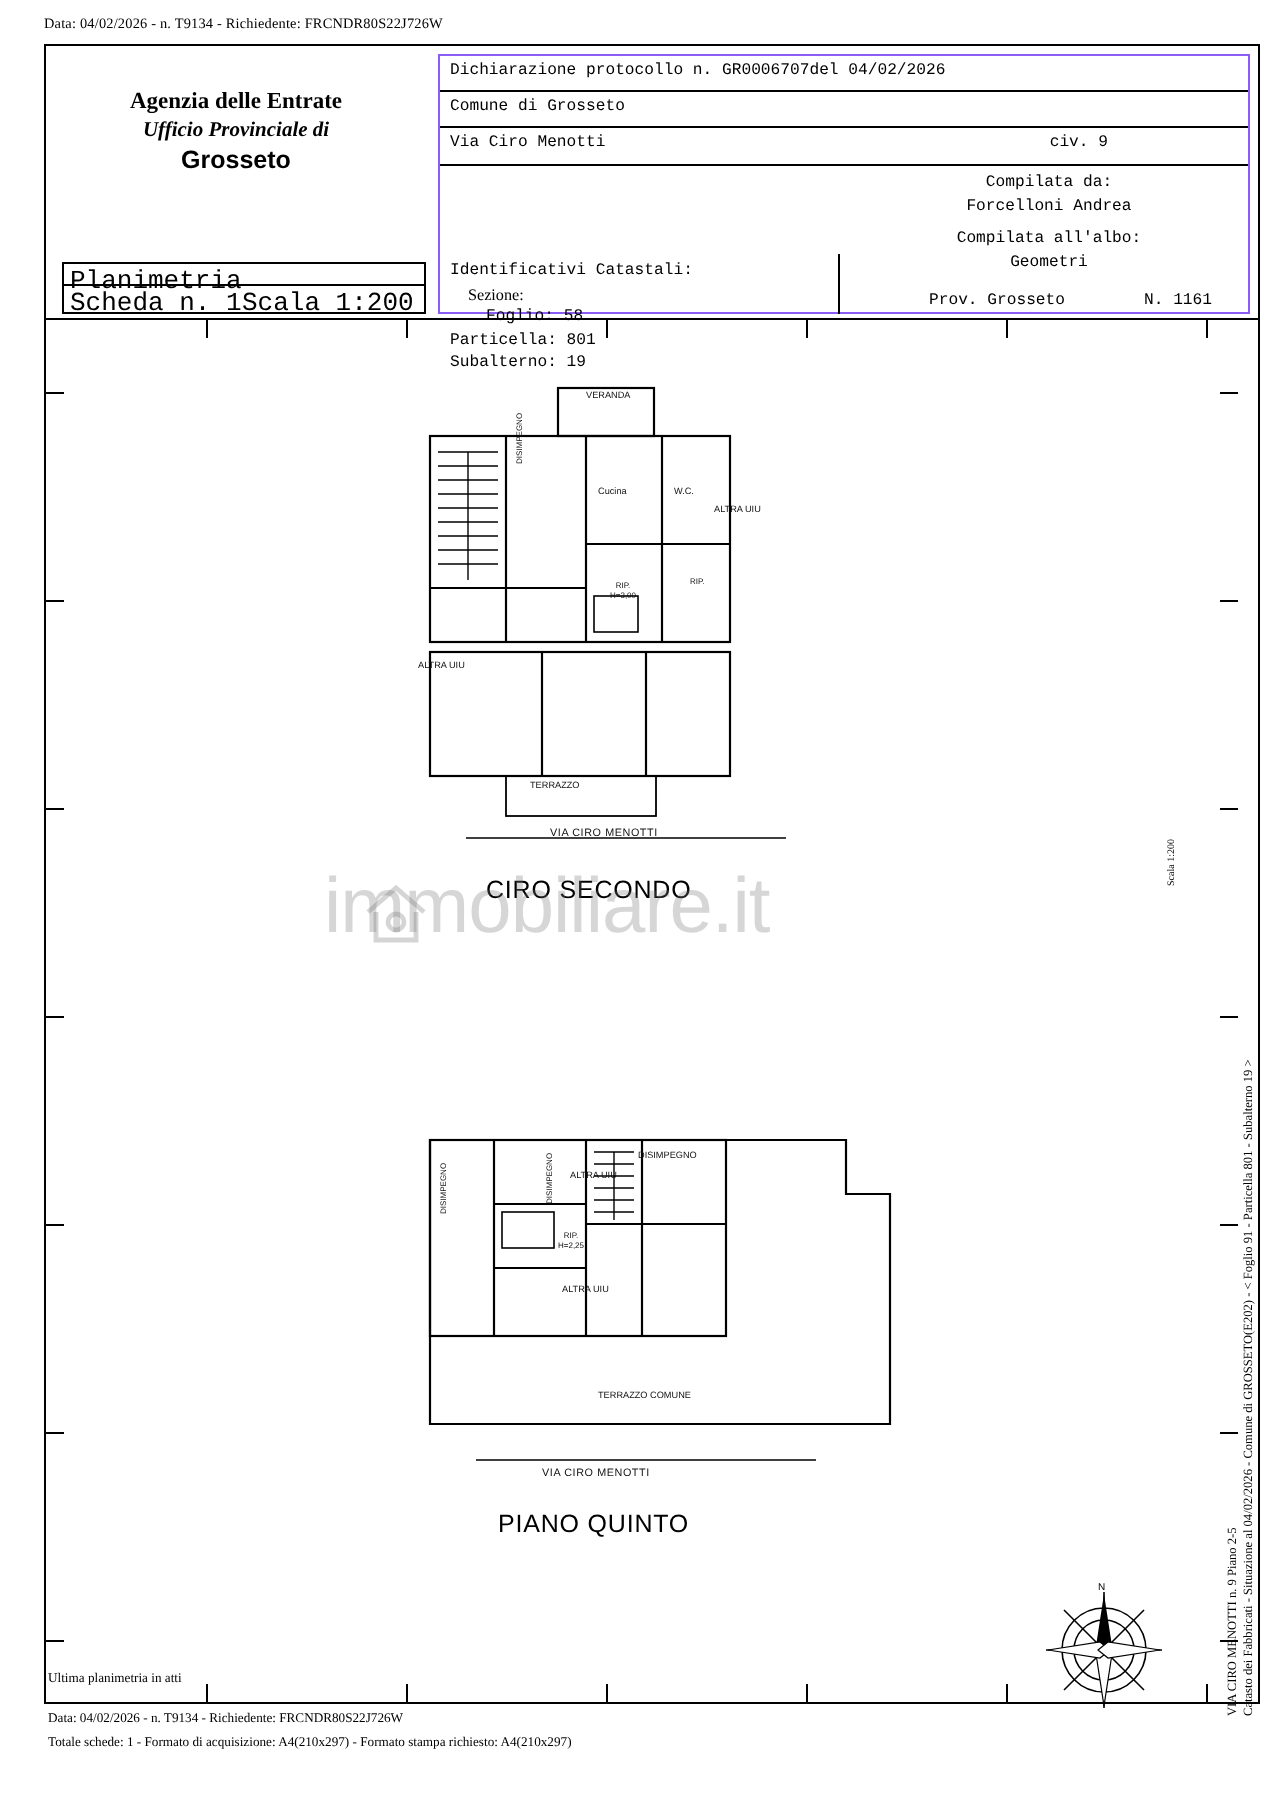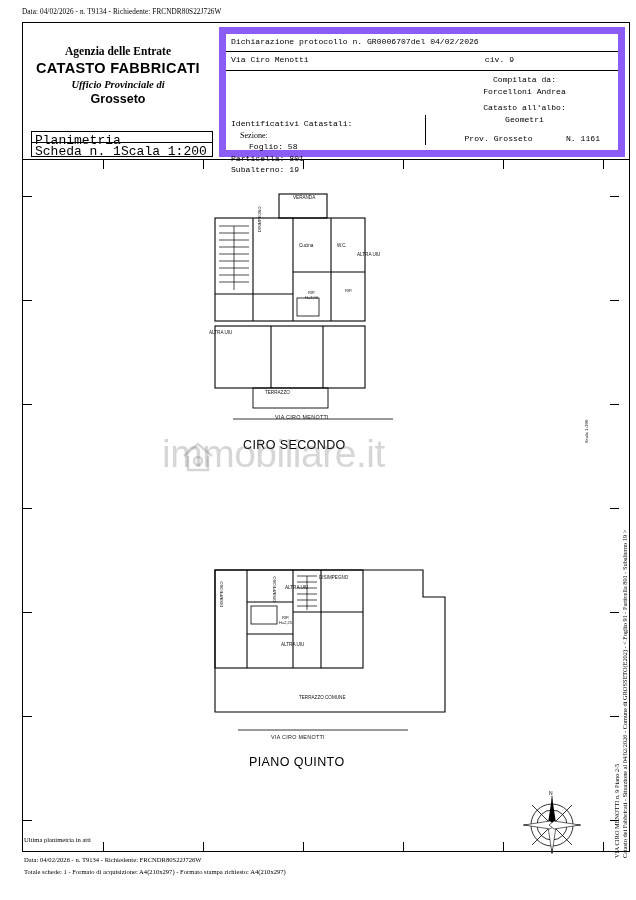--- a/index.html
+++ b/index.html
@@ -91,21 +91,21 @@
     padding: 1px 0 0 3px;
     display: flex;
   }
   .plani-box .row2 .a { width: 86px; }
 
   
   .hdr-right {
     position: absolute;
     left: 196px; top: 4px;
     width: 406px; height: 130px;
-    border: 7px solid #8b5cf6;
+    border: 1px solid #8b5cf6;
     box-sizing: border-box;
     font-family: "Liberation Mono", monospace;
     font-size: 8.1px;
   }
   .hdr-right .hrow {
     border-bottom: 1px solid #000;
     box-sizing: border-box;
     padding: 3px 0 2px 5px;
     height: 18px;
   }
@@ -122,21 +122,21 @@
     margin-top: 44px;
   }
   .hdr-right .split .c2 {
     flex: 1;
     padding: 3px 0 0 5px;
     text-align: center;
   }
   .hdr-right .indent1 { padding-left: 9px; font-family: Liberation Serif, serif; }
   .hdr-right .indent2 { padding-left: 18px; }
   .lineh { line-height: 11.5px; }
-  .civ { float: right; margin-right: 104px; }
+  .civ { float: right; margin-right: 70px; }
   .nlabel { float: right; margin-right: 18px; }
 
   
   .draw-area {
     position: absolute;
     left: 0; top: 136px;
     width: 606px; height: 692px;
     border-top: 1px solid #000;
     box-sizing: border-box;
   }
@@ -240,51 +240,51 @@
 <body>
 
 <div class="page">
 
   <div class="top-meta">Data: 04/02/2026 - n. T9134 - Richiedente: FRCNDR80S22J726W</div>
 
   <div class="frame">
 
     <div class="hdr-left">
       <div class="l1">Agenzia delle Entrate</div>
-      <div class="l2">CATASTO FABBRICATI</div>
       <div class="l3">Ufficio Provinciale di</div>
       <div class="l4">Grosseto</div>
     </div>
 
     <div class="plani-box">
       <div class="row1">Planimetria</div>
       <div class="row2">
         <div class="a">Scheda n. 1</div>
         <div>Scala 1:200</div>
       </div>
     </div>
 
     <div class="hdr-right">
       <div class="hrow">Dichiarazione protocollo n. GR0006707del  04/02/2026</div>
+      <div class="hrow">Comune di Grosseto</div>
       <div class="hrow tall">
         <span>Via Ciro Menotti</span>
         <span class="civ">civ. 9</span>
       </div>
       <div class="split">
         <div class="c1">
           <div class="lineh">Identificativi Catastali:</div>
           <div class="lineh indent1">Sezione:</div>
           <div class="lineh indent2">Foglio: 58</div>
           <div class="lineh">Particella: 801</div>
           <div class="lineh">Subalterno: 19</div>
         </div>
         <div class="c2">
           <div class="lineh">Compilata da:</div>
           <div class="lineh">Forcelloni Andrea</div>
-          <div class="lineh" style="margin-top:5px;">Catasto all'albo:</div>
+          <div class="lineh" style="margin-top:5px;">Compilata all'albo:</div>
           <div class="lineh">Geometri</div>
           <div class="lineh" style="margin-top:8px;">
             <span>Prov. Grosseto</span>
             <span class="nlabel">N. 1161</span>
           </div>
         </div>
       </div>
     </div>
 
     <div class="draw-area">

